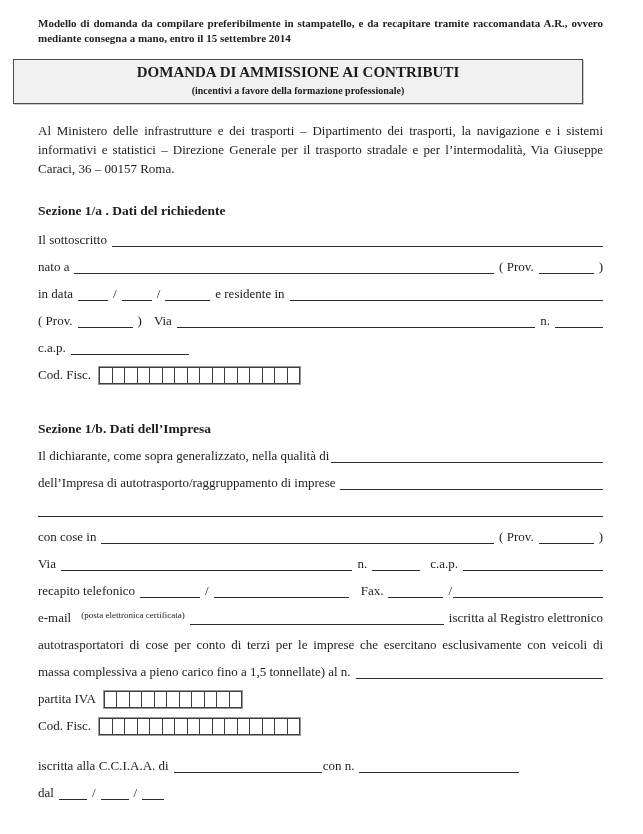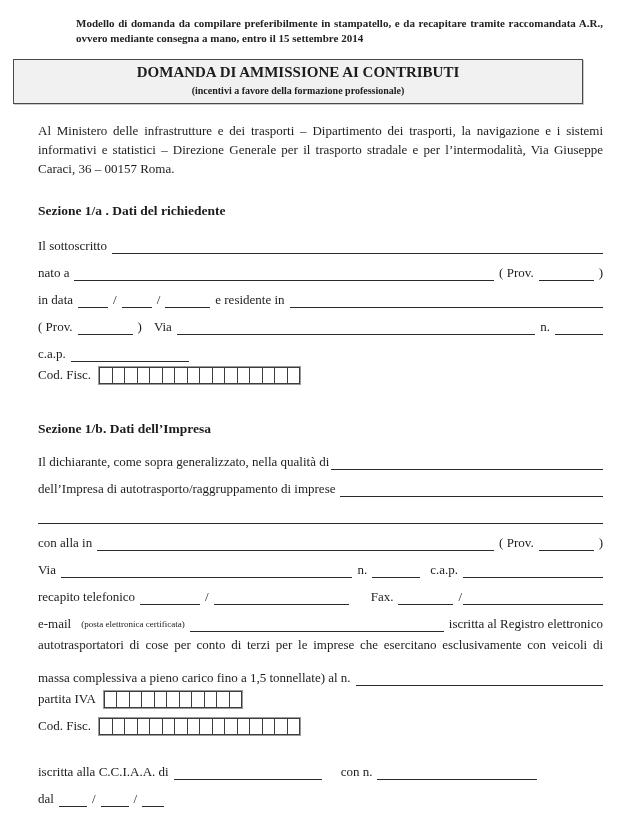--- a/index.html
+++ b/index.html
@@ -9,21 +9,21 @@
     width:643px;height:834px;
     box-sizing:border-box;
     padding:16px 40px 0 38px;
     overflow:hidden;
     background:#ffffff;
     color:#1c1c1c;
     font-family:"Liberation Serif","DejaVu Serif",serif;
   }
   .note{
     font-size:11px;font-weight:bold;line-height:15px;
-    text-align:justify;color:#222;margin-left:38px;
+    text-align:justify;color:#222;
   }
   .title-box{
     box-sizing:border-box;
     margin:13px 0 17px -25px;
     width:calc(100% + 5px);
     border:1px solid #4a4a4a;
     background:#f1f1f1;
     text-align:center;
     padding:3px 0 4px;
     box-shadow:1px 1px 0 #c9c9c9;
@@ -36,21 +36,21 @@
   }
   .sec-h{
     font-size:13.5px;font-weight:bold;
     line-height:18px;
   }
   .sec-h.a{margin-top:24px;}
   .sec-h.b{margin-top:26px;}
   .rows{margin-top:12px;}
   .rows.b{margin-top:10px;}
   .row{
-    display:flex;align-items:center;
+    display:flex;align-items:flex-start;
     height:27px;font-size:13px;
   }
   .row > * + *{margin-left:5px;}
   .lbl{white-space:pre;}
   .small-note{font-size:9px;color:#222;}
   .bl{
     display:inline-block;
     height:12px;
     border-bottom:1px solid #2b2b2b;
     transform:translateY(2px);
@@ -163,40 +163,40 @@
       <span class="bl flex1" style="margin-left:2px;"></span>
     </div>
     <div class="row">
       <span class="lbl">dell’Impresa di autotrasporto/raggruppamento di imprese</span>
       <span class="bl flex1"></span>
     </div>
     <div class="row">
       <span class="bl flex1" style="margin-left:0;"></span>
     </div>
     <div class="row">
-      <span class="lbl">con alla in</span>
+      <span class="lbl">con cose in</span>
       <span class="bl flex1"></span>
       <span class="lbl">( Prov.</span>
       <span class="bl w55"></span>
       <span class="lbl">)</span>
     </div>
     <div class="row">
       <span class="lbl">Via</span>
       <span class="bl flex1"></span>
       <span class="lbl">n.</span>
       <span class="bl w48"></span>
       <span class="lbl" style="margin-left:10px;">c.a.p.</span>
       <span class="bl w140"></span>
     </div>
     <div class="row">
       <span class="lbl">recapito telefonico</span>
       <span class="bl w60"></span>
       <span class="lbl">/</span>
       <span class="bl w135"></span>
-      <span class="lbl" style="margin-left:22px;">Fax.</span>
+      <span class="lbl" style="margin-left:12px;">Fax.</span>
       <span class="bl w55"></span>
       <span class="lbl">/</span>
       <span class="bl flex1" style="margin-left:1px;"></span>
     </div>
     <div class="row">
       <span class="lbl">e-mail</span>
       <span class="small-note" style="margin-left:10px;">(posta elettronica certificata)</span>
       <span class="bl flex1"></span>
       <span class="lbl">iscritta al Registro elettronico</span>
     </div>
@@ -239,21 +239,21 @@
           <span class="box"></span>
           <span class="box"></span>
           <span class="box"></span>
           <span class="box"></span>
         </span>
     </div>
     <div class="gap"></div>
     <div class="row">
       <span class="lbl">iscritta alla C.C.I.A.A. di</span>
       <span class="bl w148"></span>
-      <span class="lbl" style="margin-left:19px;">con n.</span>
+      <span class="lbl" style="margin-left:1px;">con n.</span>
       <span class="bl w160"></span>
     </div>
     <div class="row">
       <span class="lbl">dal</span>
       <span class="bl w28"></span>
       <span class="lbl">/</span>
       <span class="bl w28"></span>
       <span class="lbl">/</span>
       <span class="bl w22"></span>
     </div>

